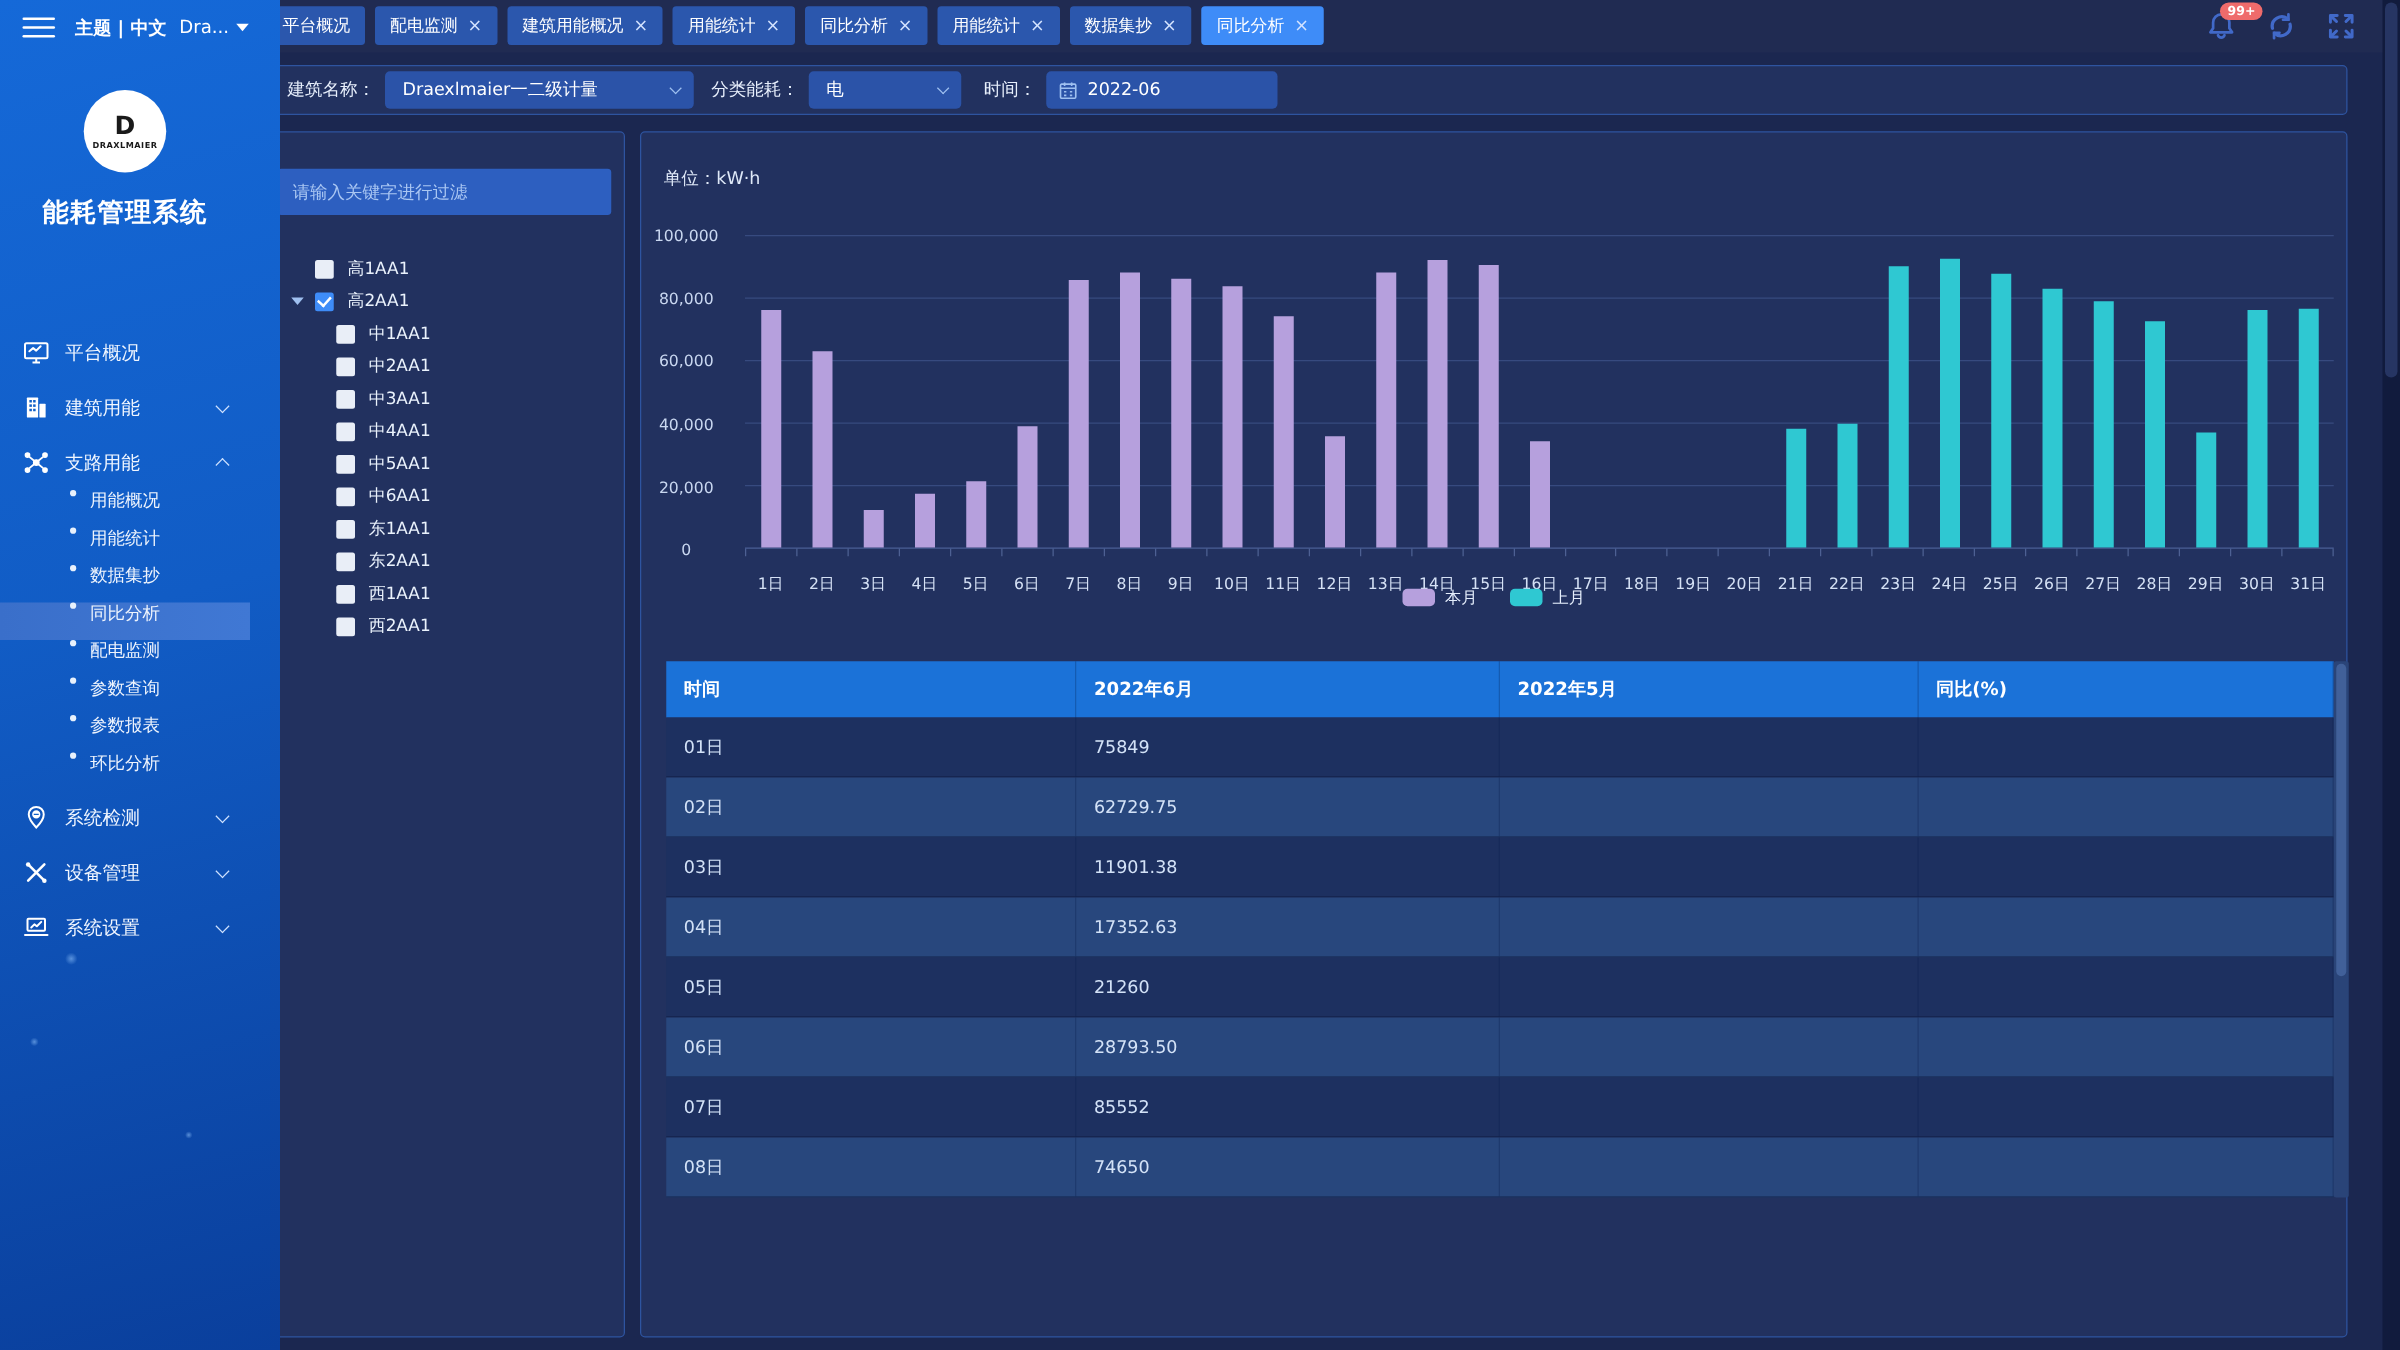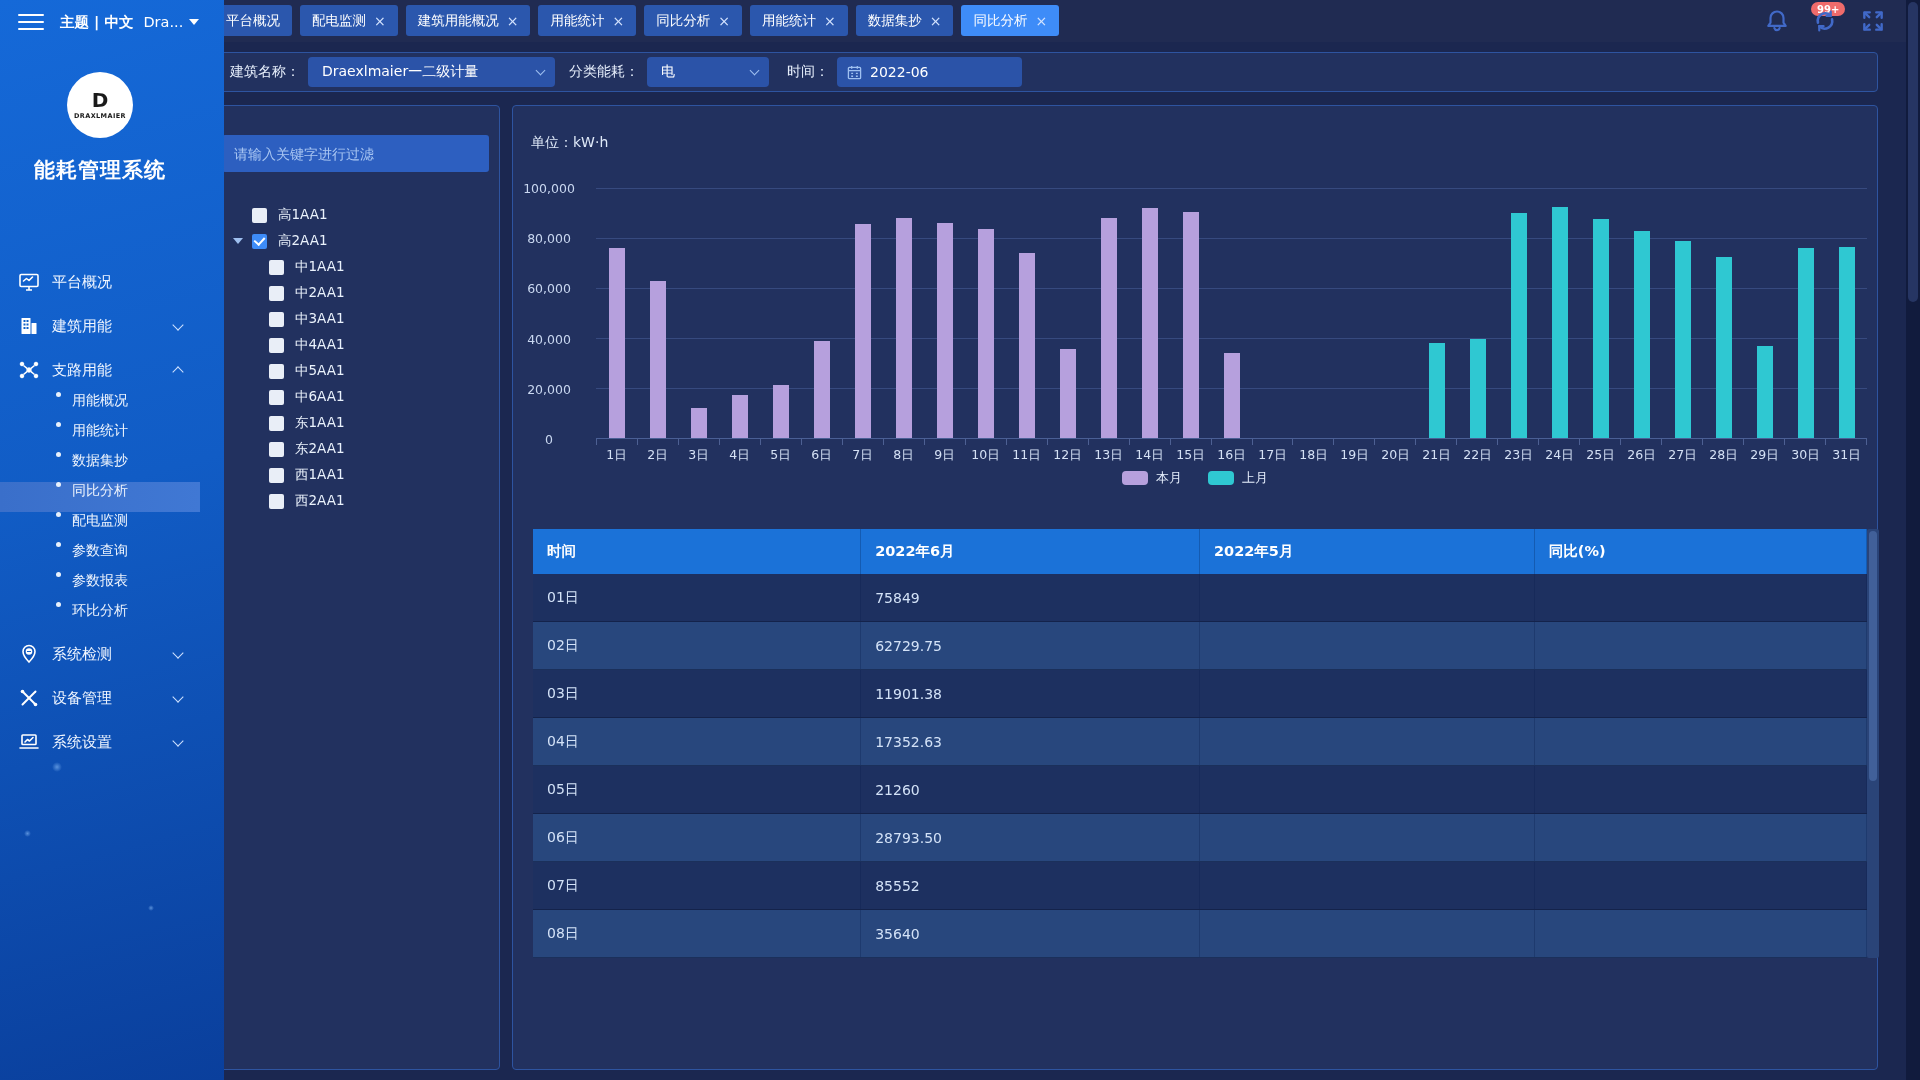--- a/index.html
+++ b/index.html
@@ -49,21 +49,21 @@
   #tabs { position:absolute; left:14px; top:5px; display:flex; gap:8px; }
   .tab { height:31px; background:#2b57ad; border-radius:3px; display:flex; align-items:center;
     padding:0 12px; cursor:pointer; }
   .tab.active { background:#3e8cf8; }
   .tab-label { color:#fff; font-size:13.5px; white-space:nowrap; }
   .tab-close { color:#d5e4ff; font-size:14px; margin-left:8px; line-height:1; cursor:pointer; }
   .top-icons { position:absolute; right:34px; top:0; height:42px; display:flex; align-items:center; gap:22px; }
   .tbtn { position:relative; width:26px; height:26px; cursor:pointer; }
   .tbtn svg { width:26px; height:26px; }
   .badge { position:absolute; left:12px; top:-6px; background:#ef6b6b; color:#fff; font-size:10px;
-    font-weight:bold; border-radius:8px; padding:1.5px 6px; white-space:nowrap;margin-left:35px; }
+    font-weight:bold; border-radius:8px; padding:1.5px 6px; white-space:nowrap; }
 
   
   .panel { position:absolute; background:#22315f; border:1px solid #2e54a0; border-radius:4px; }
   #filterbar { left:212px; top:52px; width:1666px; height:40px; display:flex; align-items:center; padding-left:17px; }
   .flabel { color:#e7effc; font-size:14px; white-space:nowrap; }
   .fselect { position:relative; height:30px; background:#2b53a8; border-radius:4px;
     display:flex; align-items:center; padding-left:14px; cursor:pointer; }
   .fs-build { width:247px; margin-left:8px; }
   .fs-energy { width:122px; margin-left:8px; }
   .ml14 { margin-left:14px; } .ml18 { margin-left:18px; }
@@ -100,21 +100,21 @@
   #plot { position:absolute; left:83px; top:82px; width:1271px; height:251px;
     border-bottom:1px solid #4a5f95; }
   .gl { position:absolute; left:0; right:0; height:1px; background:rgba(90,115,180,.38); }
   #bars { position:absolute; left:0; top:0; width:100%; height:100%; display:flex; align-items:flex-end; }
   .slot { flex:1; height:100%; display:flex; justify-content:center; align-items:flex-end; }
   .bar { width:16px; }
   #ticks { position:absolute; left:83px; top:333px; width:1271px; height:6px; display:flex; }
   .tick { flex:1; border-right:1px solid rgba(130,155,210,.45); }
   .tick:first-child { border-left:1px solid rgba(130,155,210,.45); }
   #xlabels { position:absolute; left:83px; top:341px; width:1271px; display:flex; }
-  .xl { flex:1; text-align:center; color:#d5e1f5; font-size:12.5px; white-space:nowrap; }
+  .xl { flex:1; text-align:center; color:#d5e1f5; font-size:12.5px; white-space:nowrap;margin-top:12px; }
   #legend { position:absolute; left:0; top:362px; width:100%; height:20px;
     display:flex; justify-content:center; align-items:center; gap:26px; }
   .litem { display:flex; align-items:center; gap:8px; cursor:pointer; }
   .lswatch { width:26px; height:14px; border-radius:4px; }
   .llabel { color:#e4edfb; font-size:13px; }
 
   
   #table { position:absolute; left:20px; top:423px; width:1334px; }
   .thead { display:grid; grid-template-columns:24.6% 25.4% 25.1% 24.9%; height:45px; background:#1b72d8; }
   .th { display:flex; align-items:center; padding-left:14px; color:#fff; font-size:14.5px; font-weight:bold;
@@ -634,21 +634,21 @@
             <div class="td"></div>
           </div>
           <div class="trow odd">
             <div class="td">07日</div>
             <div class="td">85552</div>
             <div class="td"></div>
             <div class="td"></div>
           </div>
           <div class="trow even">
             <div class="td">08日</div>
-            <div class="td">35640</div>
+            <div class="td">74650</div>
             <div class="td"></div>
             <div class="td"></div>
           </div>
         </div>
     </div>
     <div id="tscroll">
         <div class="thumb"></div>
       </div>
   </main>
 

